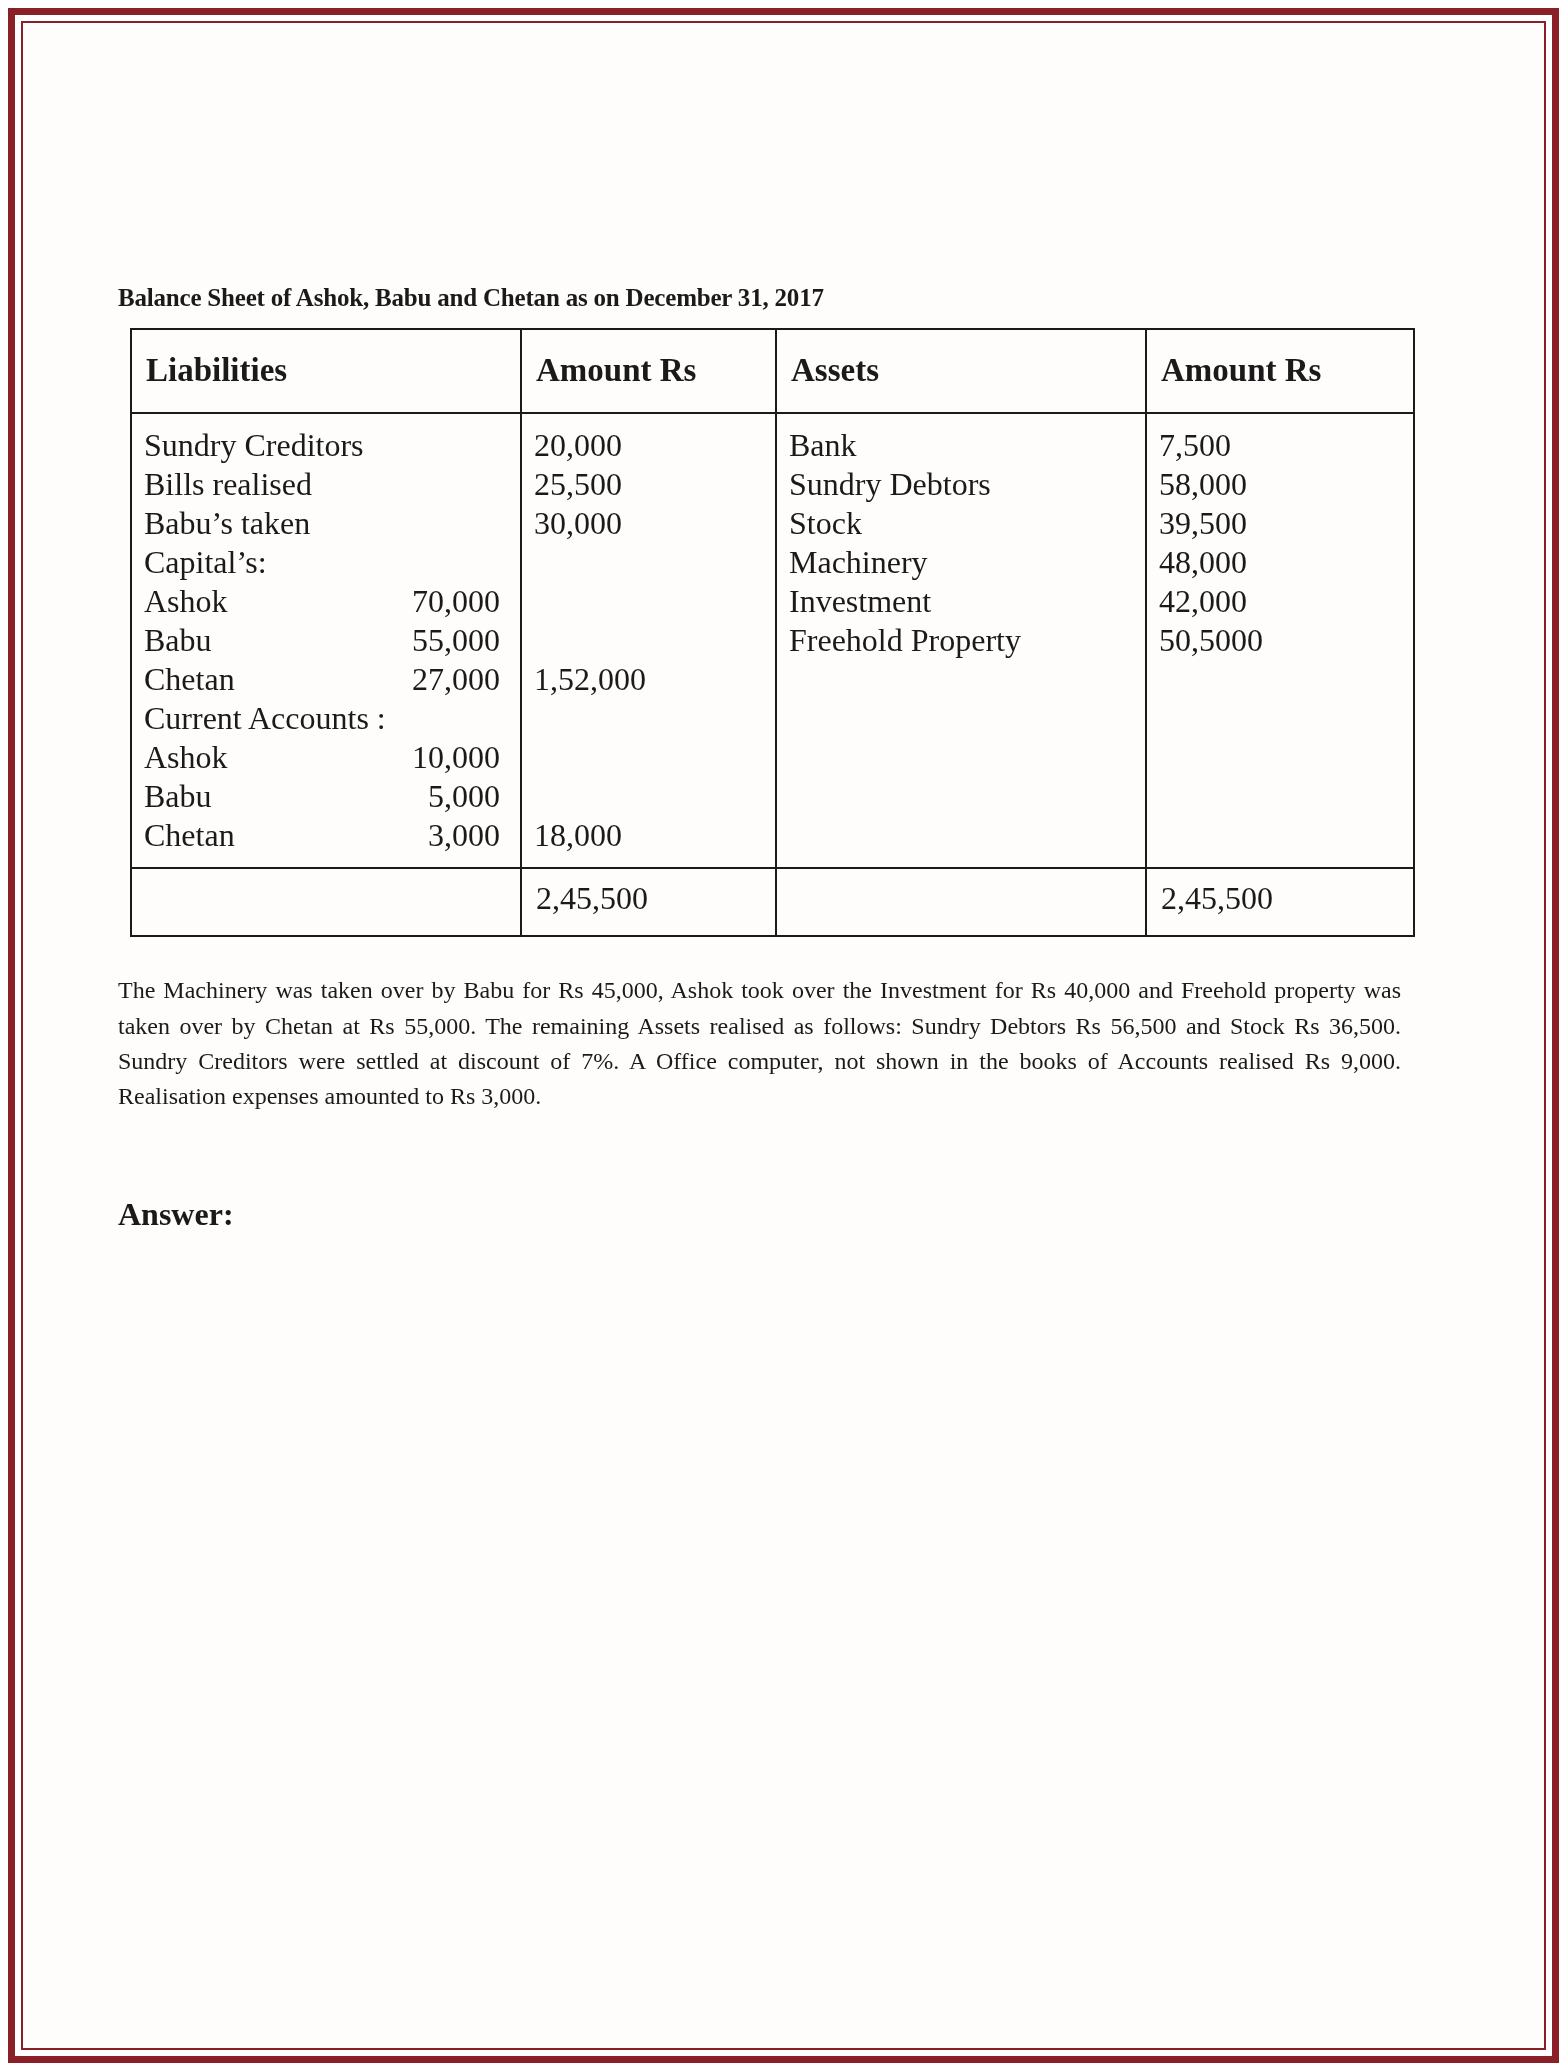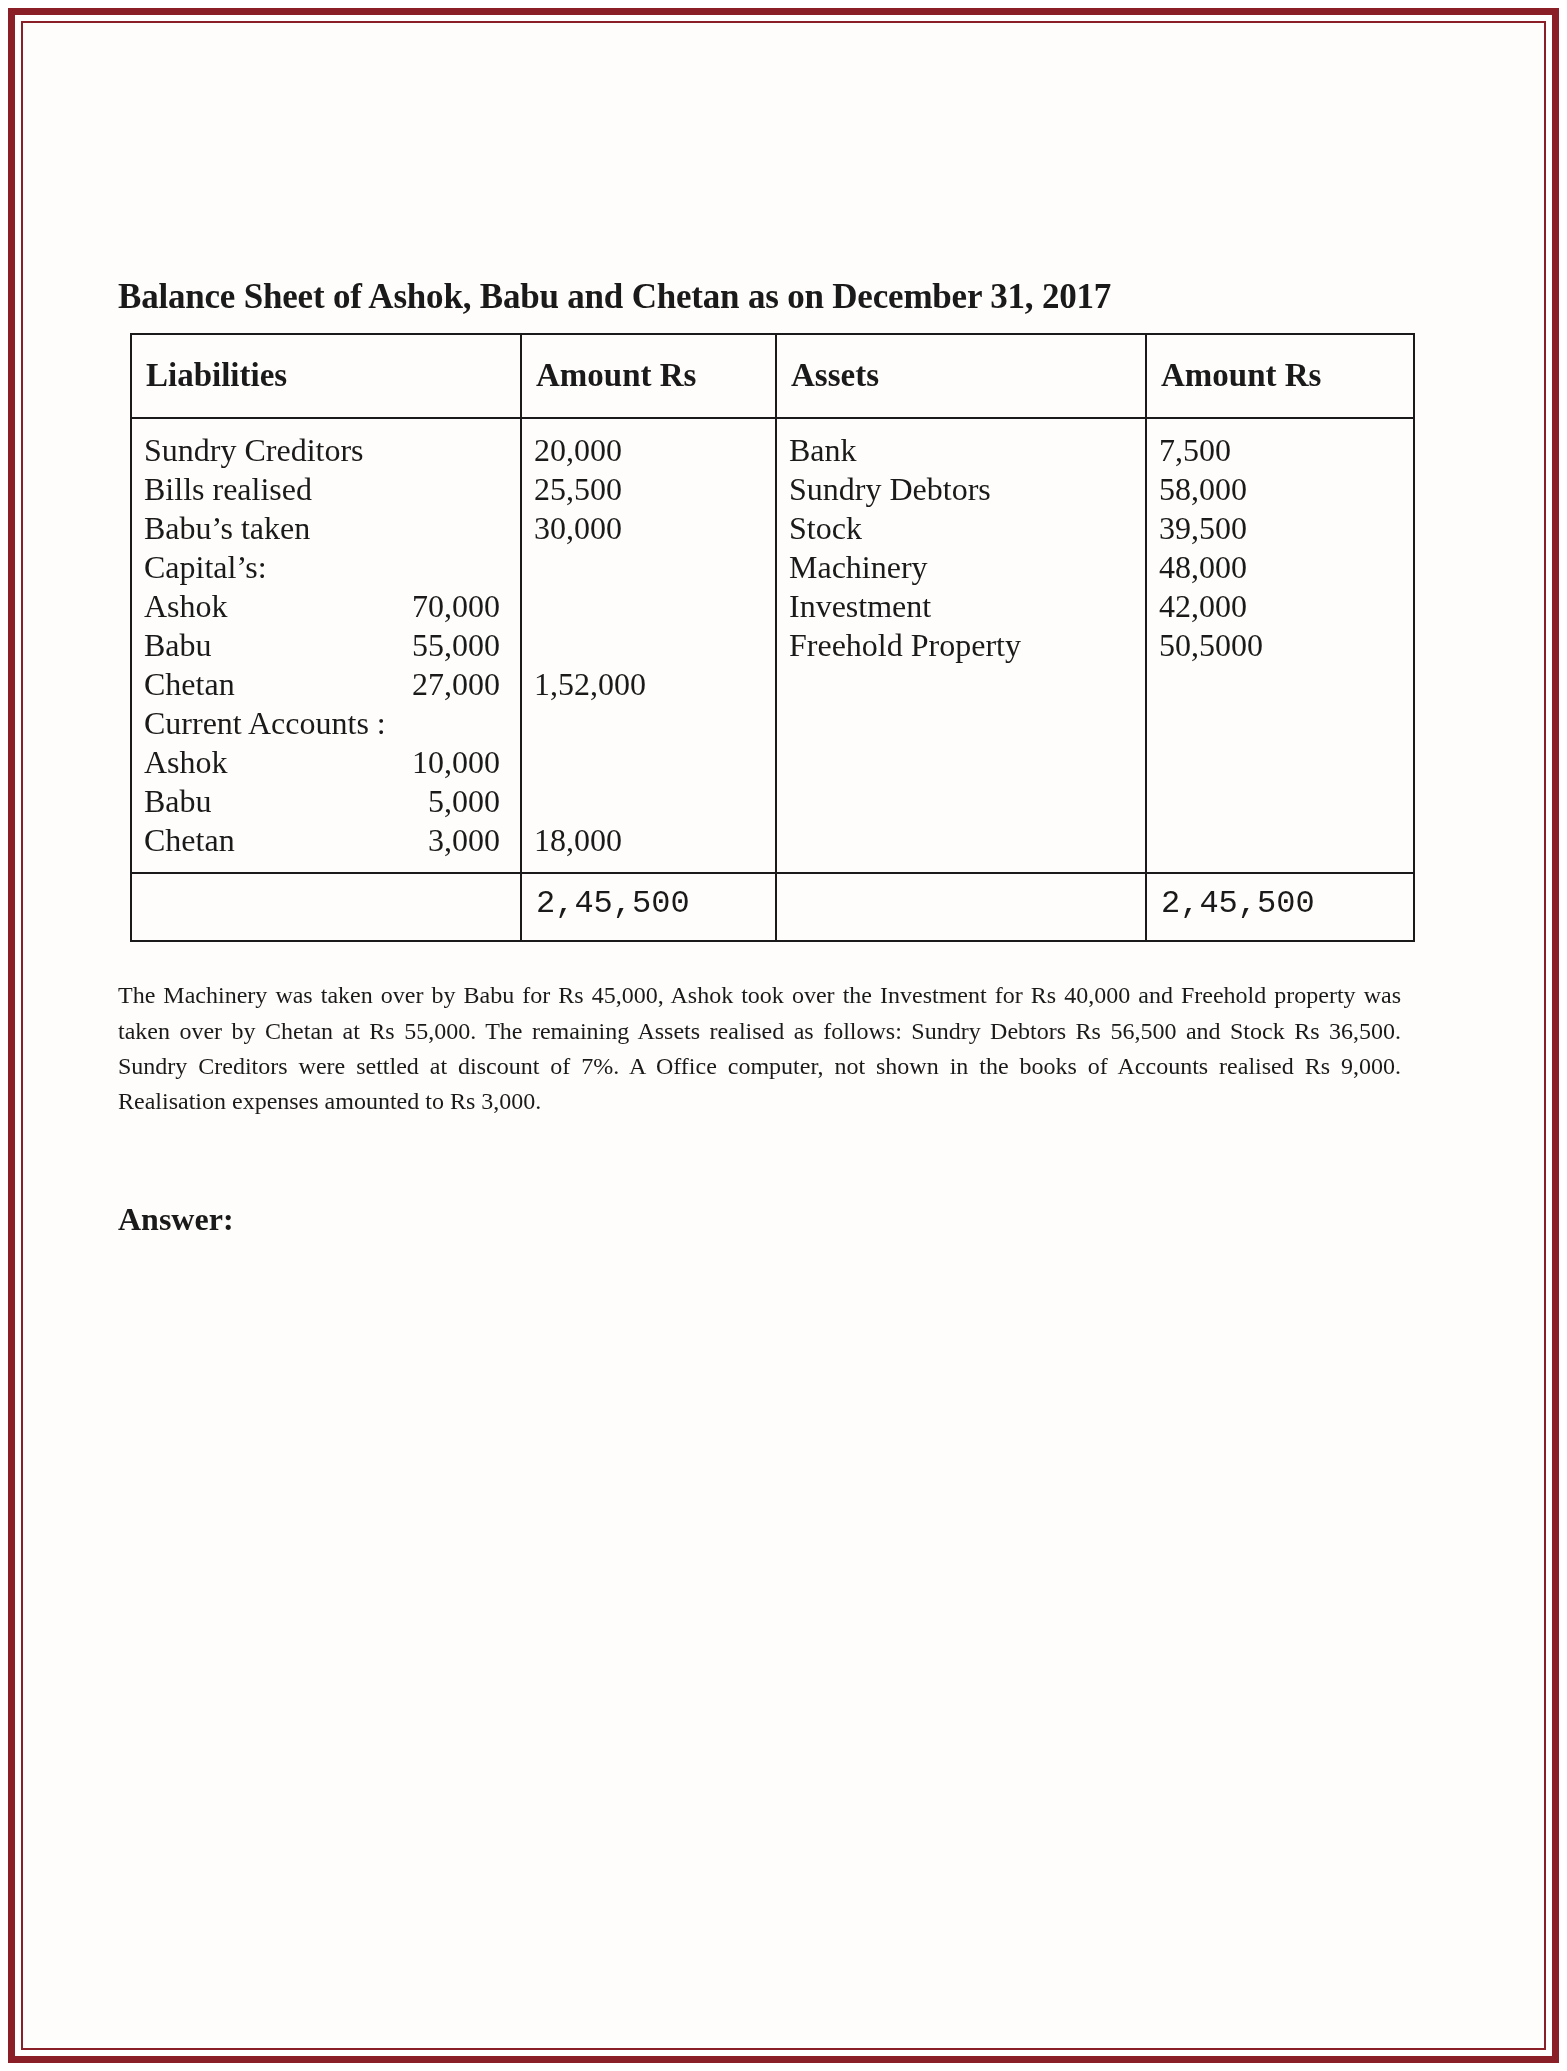--- a/index.html
+++ b/index.html
@@ -40,24 +40,24 @@
   
   .content {
     position: absolute;
     left: 118px;
     top: 272px;
     width: 1283px;
   }
 
   
   .sheet-title {
-    font-size: 35px;
+    font-size: 25px;
     font-weight: bold;
     letter-spacing: -0.2px;
-    margin: 5px 0 16px 0;
+    margin: 12px 0 16px 0;
     white-space: nowrap;
   }
 
   
   .bs-table {
     width: 1283px;
     border-collapse: collapse;
     table-layout: fixed;
     font-size: 32px;
     line-height: 1.22;
@@ -90,21 +90,21 @@
     display: flex;
     justify-content: space-between;
     width: 100%;
   }
   .inner-line .nm { white-space: nowrap; }
   .inner-line .vl { white-space: nowrap; padding-right: 8px; }
 
   .line { white-space: nowrap; }
   .blank-line { visibility: hidden; }
 
-  .totals td { padding: 10px 0 12px 14px; height: 44px; font-family: Liberation Mono, monospace; }
+  .totals td { padding: 10px 0 12px 14px; height: 44px; }
   .totals .t-num { white-space: nowrap; }
 
   
   .para {
     font-size: 24px;
     line-height: 1.47;
     text-align: justify;
     text-justify: inter-word;
     margin: 36px 0 0 0;
   }

